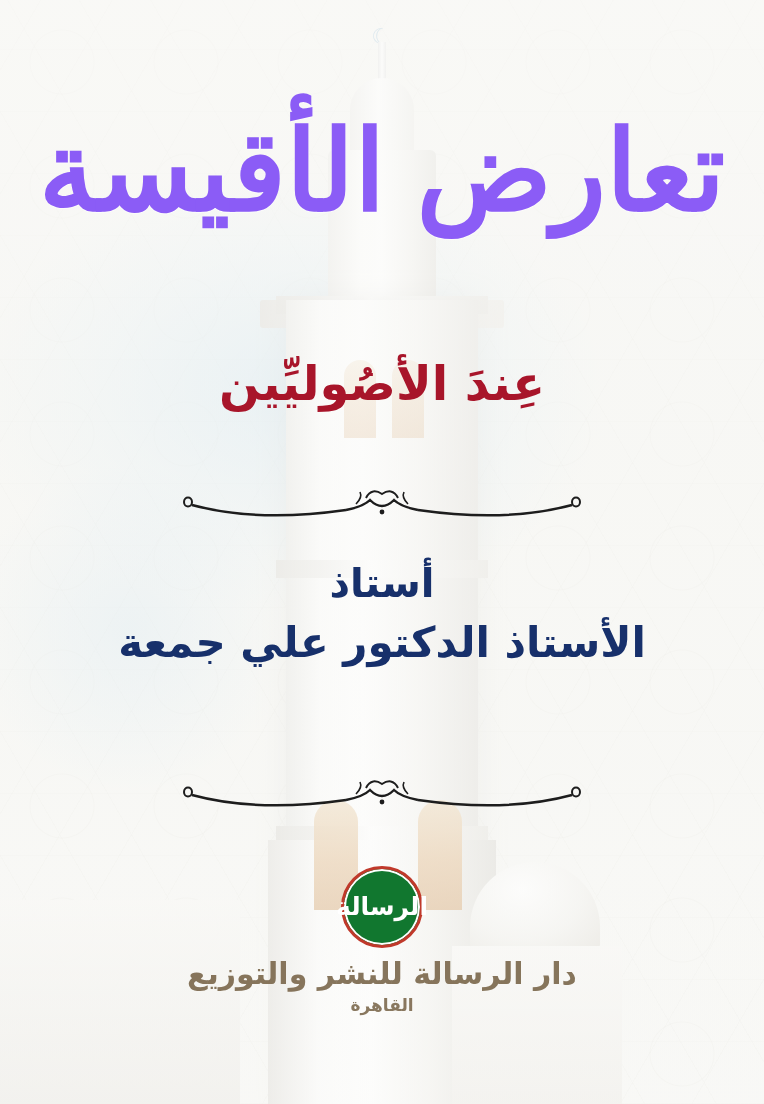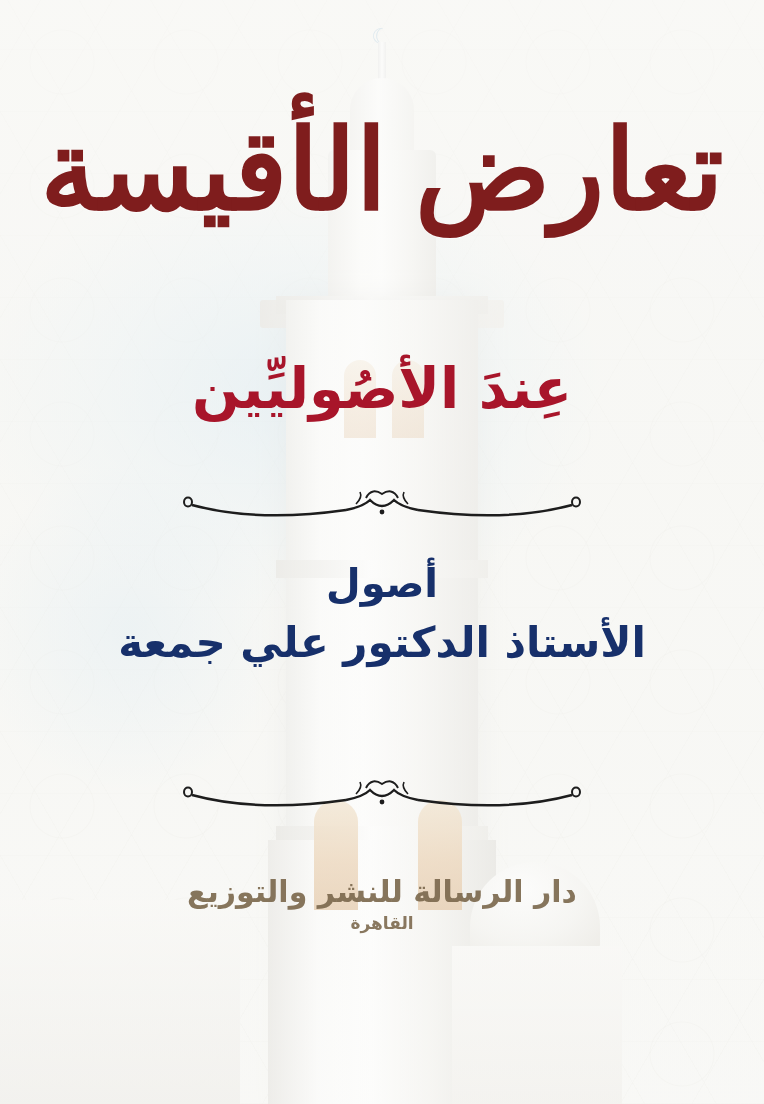--- a/index.html
+++ b/index.html
@@ -189,35 +189,35 @@
     position: absolute;
     inset: 0;
     text-align: center;
   }
 
   .title-main {
     position: absolute;
     top: 96px;
     left: 0;
     right: 0;
-    color: #7f1d1d;
+    color: #8b5cf6;
     font-size: 112px;
     line-height: 1.35;
     font-weight: bold;
-    font-family: Liberation Serif, serif;
+    font-family: Liberation Sans, sans-serif;
     text-shadow: 0 1px 0 rgba(255,255,255,0.6);
     letter-spacing: -2px;
   }
   .title-sub {
     position: absolute;
     top: 350px;
     left: 0;
     right: 0;
     color: #a8152a;
-    font-size: 56px;
+    font-size: 48px;
     line-height: 1.4;
     font-weight: bold;
   }
 
   .rule {
     position: absolute;
     left: 170px;
     width: 424px;
     height: 40px;
     color: #1d1d1d;
@@ -344,36 +344,39 @@
         <path d="M22 17 C70 30 120 30 176 22" fill="none" stroke="#1d1d1d" stroke-width="2.4"></path>
         <path d="M402 17 C354 30 304 30 248 22" fill="none" stroke="#1d1d1d" stroke-width="2.4"></path>
         <path d="M176 22 C186 20 196 16 200 12 C204 16 208 18 212 18 C216 18 220 16 224 12 C228 16 238 20 248 22" fill="none" stroke="#1d1d1d" stroke-width="2.4"></path>
         <path d="M196 10 C200 2 206 2 212 6 C218 2 224 2 228 10" fill="none" stroke="#1d1d1d" stroke-width="2"></path>
         <circle cx="212" cy="24" r="2.4" fill="#1d1d1d"></circle>
         <path d="M186 16 C190 12 192 8 190 4" fill="none" stroke="#1d1d1d" stroke-width="1.6"></path>
         <path d="M238 16 C234 12 232 8 234 4" fill="none" stroke="#1d1d1d" stroke-width="1.6"></path>
       </svg>
     </div>
 
-    <div class="byline">أصول</div>
+    <div class="byline">أستاذ</div>
     <div class="author">الأستاذ الدكتور علي جمعة</div>
 
     <div class="rule bottom">
       <svg viewBox="0 0 424 40" xmlns="http://www.w3.org/2000/svg">
         <path d="M14 14 C14 8 22 8 22 14 C22 20 14 20 14 14 Z" fill="none" stroke="#1d1d1d" stroke-width="2"></path>
         <path d="M410 14 C410 8 402 8 402 14 C402 20 410 20 410 14 Z" fill="none" stroke="#1d1d1d" stroke-width="2"></path>
         <path d="M22 17 C70 30 120 30 176 22" fill="none" stroke="#1d1d1d" stroke-width="2.4"></path>
         <path d="M402 17 C354 30 304 30 248 22" fill="none" stroke="#1d1d1d" stroke-width="2.4"></path>
         <path d="M176 22 C186 20 196 16 200 12 C204 16 208 18 212 18 C216 18 220 16 224 12 C228 16 238 20 248 22" fill="none" stroke="#1d1d1d" stroke-width="2.4"></path>
         <path d="M196 10 C200 2 206 2 212 6 C218 2 224 2 228 10" fill="none" stroke="#1d1d1d" stroke-width="2"></path>
         <circle cx="212" cy="24" r="2.4" fill="#1d1d1d"></circle>
         <path d="M186 16 C190 12 192 8 190 4" fill="none" stroke="#1d1d1d" stroke-width="1.6"></path>
         <path d="M238 16 C234 12 232 8 234 4" fill="none" stroke="#1d1d1d" stroke-width="1.6"></path>
       </svg>
     </div>
 
     <div class="publisher">
+      <div class="pub-logo">
+        <span class="pub-logo-inner">الرسالة</span>
+      </div>
       <div class="pub-name">دار الرسالة للنشر والتوزيع</div>
       <div class="pub-city">القاهرة</div>
     </div>
 
   </div>
 </div>
 
 </body></html>

